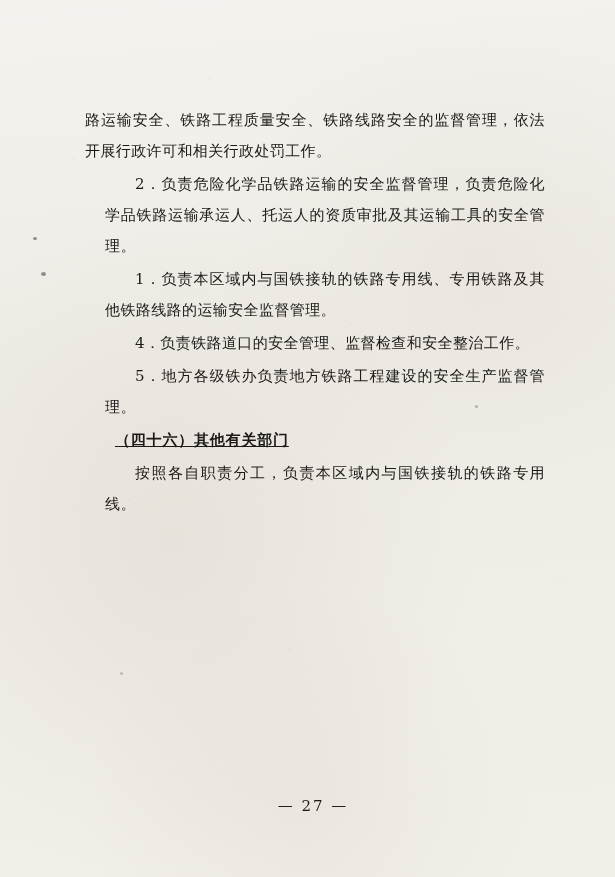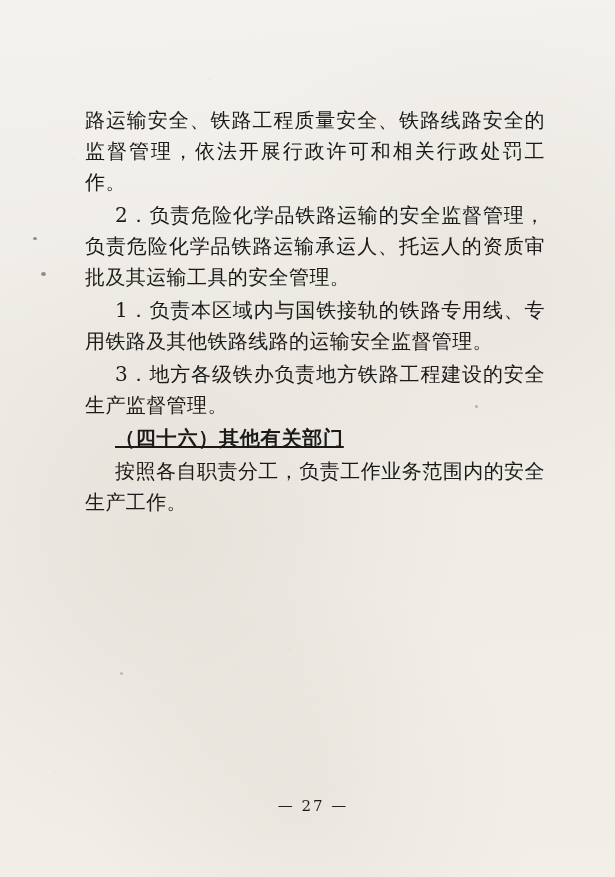--- a/index.html
+++ b/index.html
@@ -42,30 +42,31 @@
       radial-gradient(circle at 91% 66%, rgba(120,110,95,0.09) 0 1px, transparent 1.4px);
   }
   .content {
     position: absolute;
     left: 85px;
     top: 105px;
     width: 460px;
   }
   p {
     margin: 0 0 2px 0;
-    font-size: 20px;
+    font-size: 15px;
     line-height: 31px;
     color: #1c1a18;
     letter-spacing: 0.4px;
     text-align: justify;
     text-justify: inter-character;
     font-family: "DejaVu Serif", "Liberation Serif", serif;
   }
   p.indent {
     text-indent: 30px;
+    margin-left: 20px;
   }
   p.heading {
     text-indent: 30px;
     font-weight: bold;
     letter-spacing: 0.8px;
     text-decoration: underline;
   }
   .blot {
     position: absolute;
     background: rgba(70,62,52,0.55);
@@ -104,21 +105,22 @@
 
   <span class="blot b1"></span>
   <span class="blot b2"></span>
   <span class="blot b3"></span>
   <span class="blot b4"></span>
 
   <div class="content">
     <p>路运输安全、铁路工程质量安全、铁路线路安全的监督管理，依法开展行政许可和相关行政处罚工作。</p>
     <p class="indent">2．负责危险化学品铁路运输的安全监督管理，负责危险化学品铁路运输承运人、托运人的资质审批及其运输工具的安全管理。</p>
     <p class="indent">1．负责本区域内与国铁接轨的铁路专用线、专用铁路及其他铁路线路的运输安全监督管理。</p>
-    <p class="indent">3．地方各级铁办负责地方铁路工程建设的安全生产监督管理。</p>
+    <p class="indent">4．负责铁路道口的安全管理、监督检查和安全整治工作。</p>
+    <p class="indent">5．地方各级铁办负责地方铁路工程建设的安全生产监督管理。</p>
     <p class="heading">（四十六）其他有关部门</p>
-    <p class="indent">按照各自职责分工，负责工作业务范围内的安全生产工作。</p>
+    <p class="indent">按照各自职责分工，负责本区域内与国铁接轨的铁路专用线。</p>
   </div>
 
   <div class="footer">
     <span class="pagenum"><span class="dash">—</span> <span>27</span> <span class="dash">—</span></span>
   </div>
 </div>
 
 </body></html>

